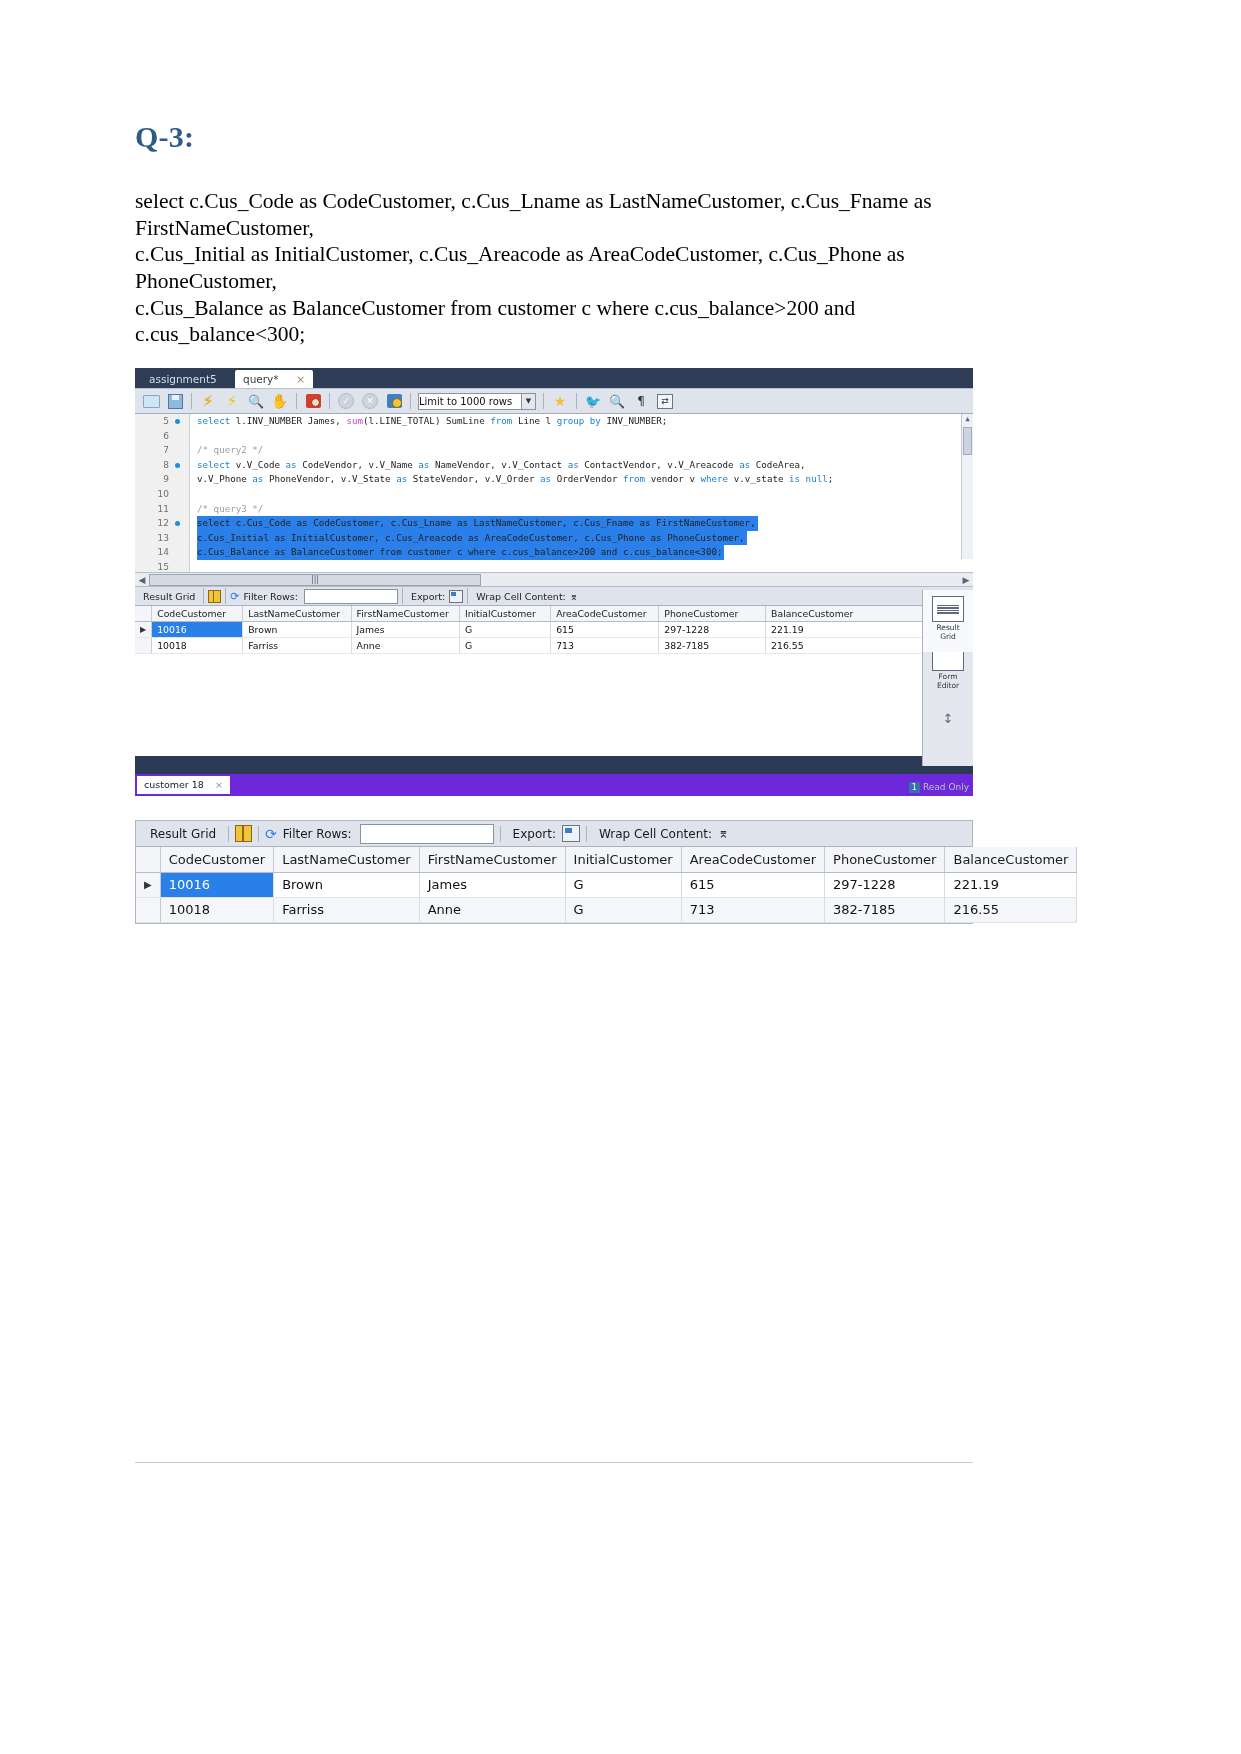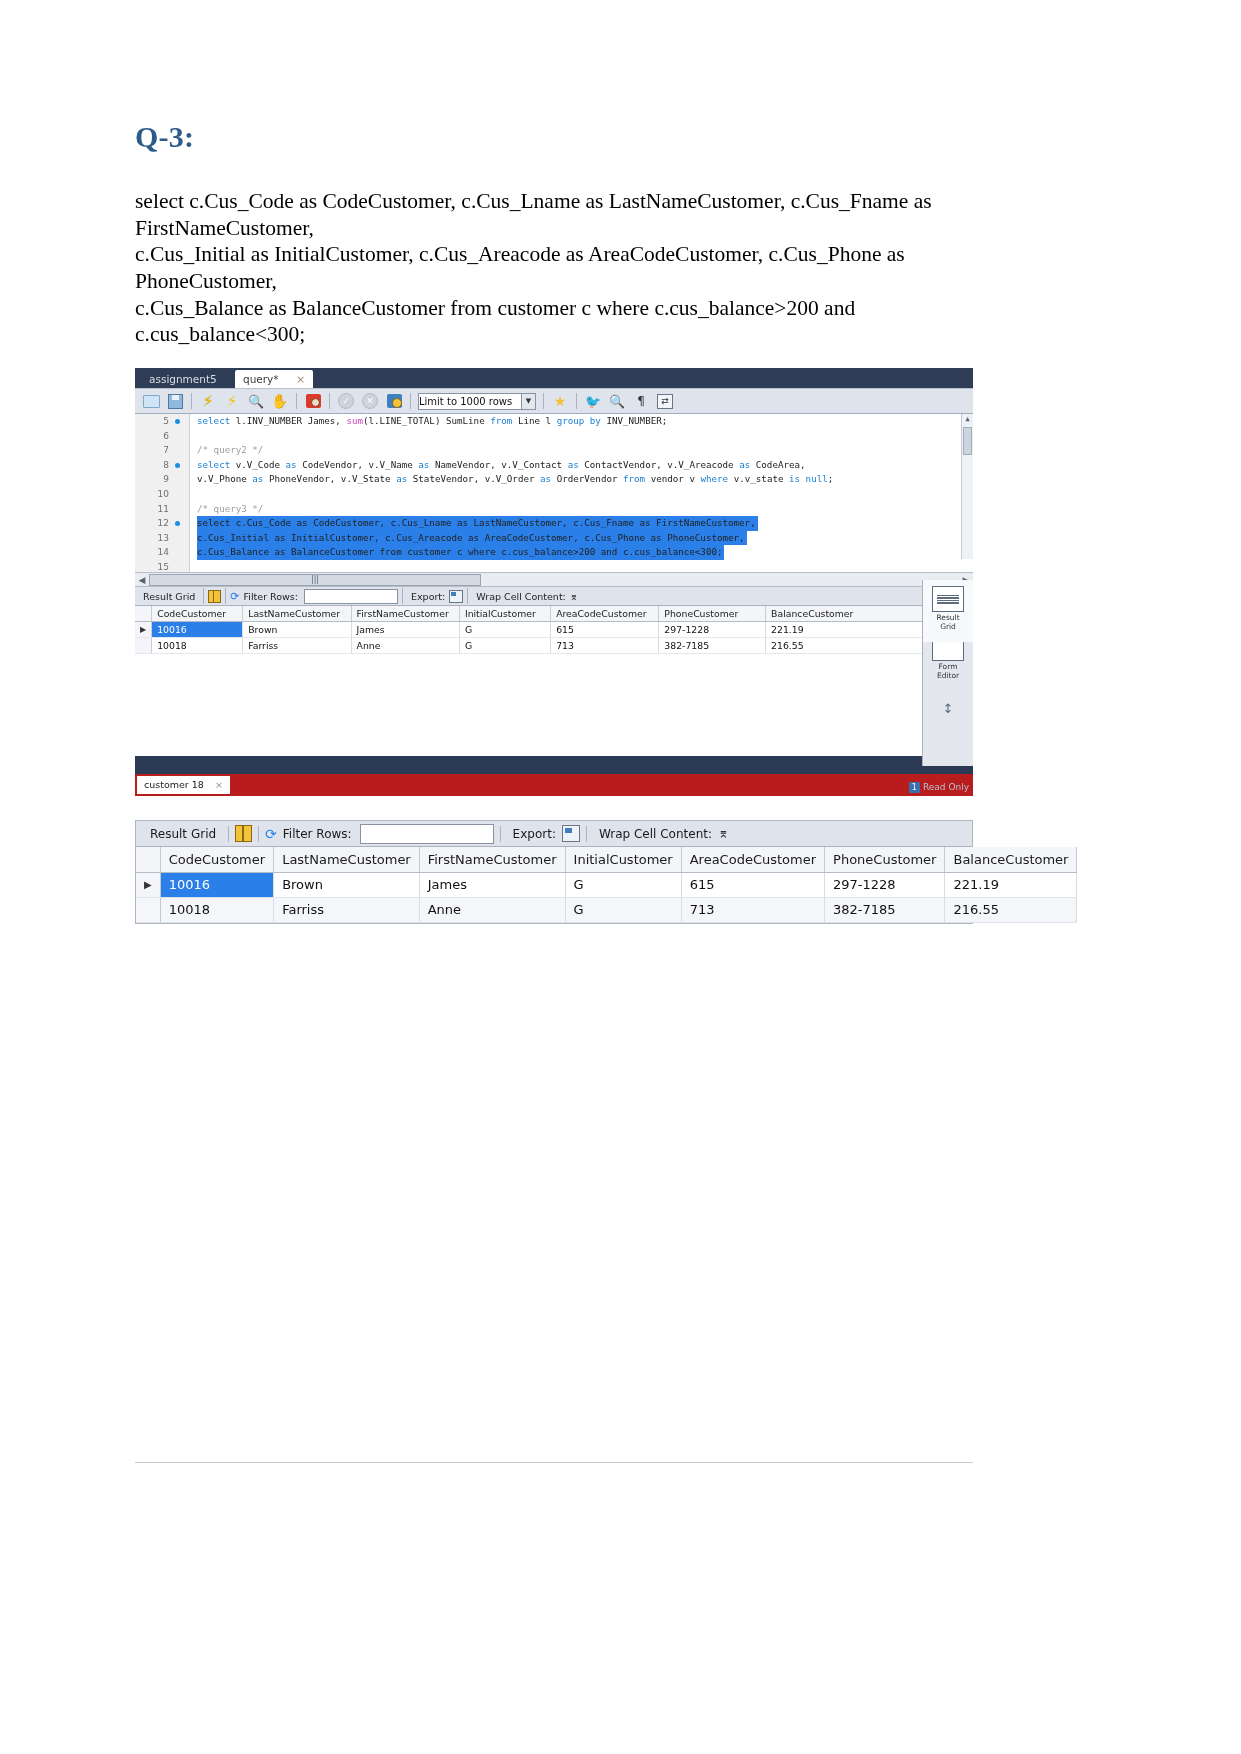--- a/index.html
+++ b/index.html
@@ -160,39 +160,39 @@
   .grid td {
     border-right:1px solid #d8dde4; border-bottom:1px solid #e4e8ee;
     font-size:9.3px; color:#111; padding:2px 5px; height:16px;
     box-sizing:border-box; white-space:nowrap; background:#fff;
   }
   .grid .rowhdr { width:16px; background:#f3f5f8; border-right:1px solid #c8ced8; text-align:center; color:#333; font-size:8px;}
   .grid td.sel { background:#2a7fe8; color:#fff; }
 
   
   .sidepanel {
-    position:absolute; right:0; top:212px; width:50px; bottom:30px;
+    position:absolute; right:0; top:222px; width:50px; bottom:30px;
     background:#e4e8ee; border-left:1px solid #aab2bf;
   }
   .sp-item { text-align:center; padding-top:6px; }
   .sp-item .bx {
     width:30px;height:24px;margin:0 auto 2px auto;background:#fff;
     border:1px solid #5d6b7d; display:flex;align-items:center;justify-content:center;
   }
   .sp-item .bx .ln { width:22px; height:1.5px; background:#5d6b7d; margin:1px 0;}
   .sp-item .cap { font-size:7.5px; color:#333; line-height:1.15; font-family:"DejaVu Sans", sans-serif;}
   .sp-form .bx2 {
     width:30px;height:22px;margin:0 auto 2px auto;background:#fff;border:1px solid #5d6b7d;
   }
   .sp-chev { margin-top:14px; font-size:13px; color:#5d6b7d; }
   .sp-sel { position:absolute; left:0; top:0; width:100%; height:62px; background:#f7f9fc; }
 
   
   .shotstatus {
-    position:absolute; left:0; right:0; bottom:0; height:22px; background:#b91c1c;
+    position:absolute; left:0; right:0; bottom:0; height:22px; background:#6d28d9;
   }
   .objtab {
     position:absolute; left:2px; top:2px; height:18px; line-height:18px;
     background:#ffffff; color:#222; font-size:9.5px; padding:0 7px;
     font-family:"DejaVu Sans", sans-serif; white-space:nowrap;
   }
   .objtab .x { margin-left:8px; color:#8a8f98; }
   .readonly {
     position:absolute; right:4px; bottom:3px; color:#b9c2d0; font-size:9px;
     font-family:"DejaVu Sans", sans-serif;

